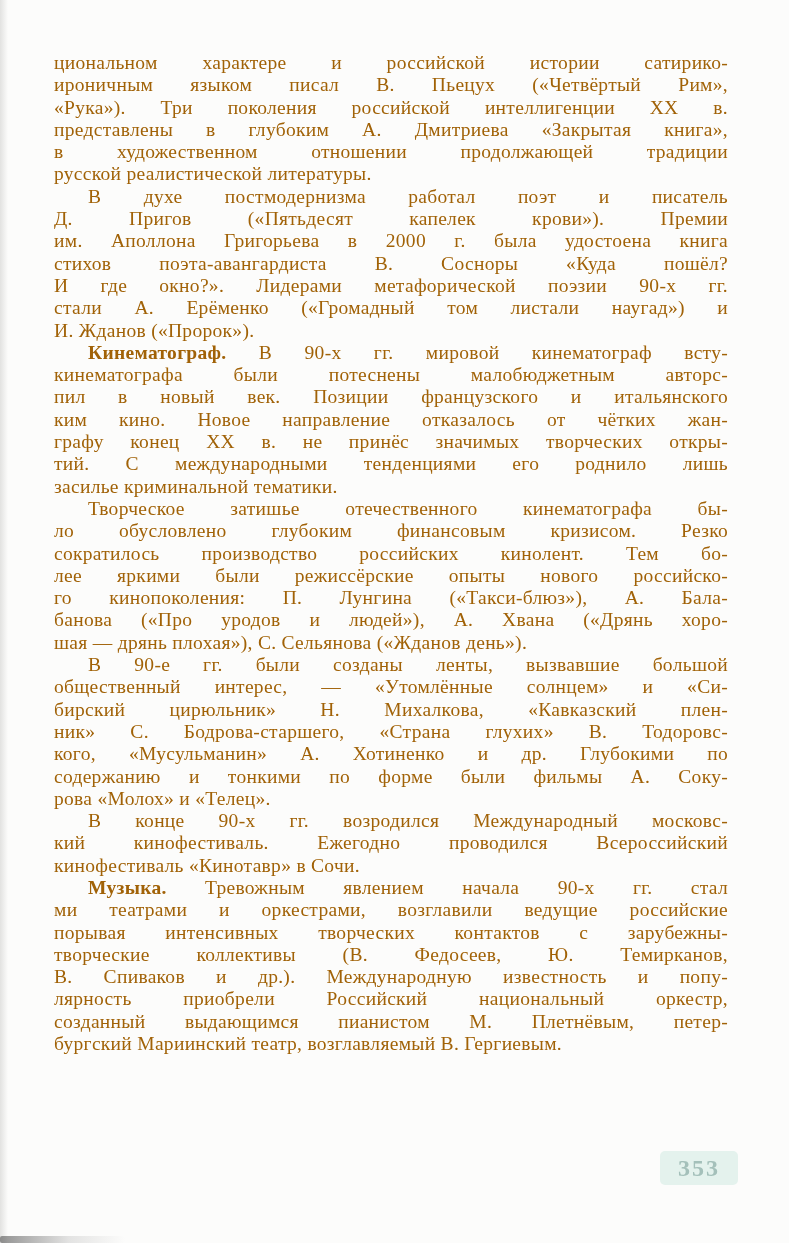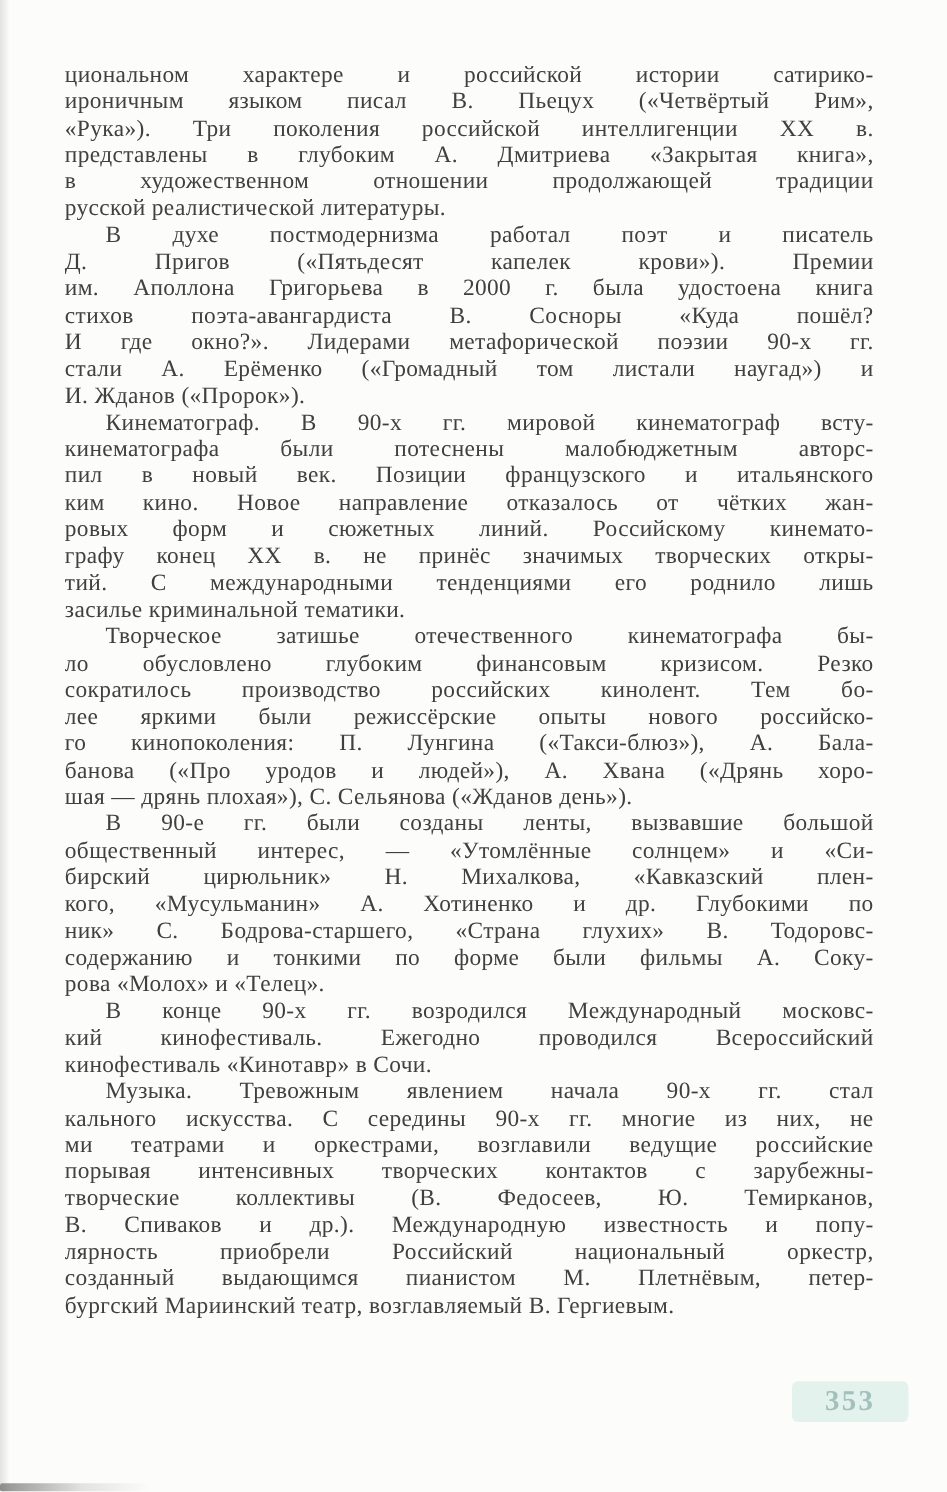--- a/index.html
+++ b/index.html
@@ -35,39 +35,39 @@
     line-height: 22.3px;
     height: 22.3px;
     letter-spacing: 0.3px;
     text-align: justify;
     text-align-last: justify;
     white-space: nowrap;
     overflow: visible;
   }
   .line.last { text-align-last: left; }
   .line.indent { text-indent: 34px; }
-  .line b { font-weight: normal; }
+  .line b { font-weight: bold; }
   .page-number {
     position: absolute; left: 660px; top: 1151px;
-    width: 97px; height: 34px;
+    width: 78px; height: 34px;
     background: #e4f2ed;
     border-radius: 5px;
     font-size: 24px; line-height: 34px;
     text-align: center;
     letter-spacing: 2px;
     color: #a4c0ba;
     font-weight: bold;
   }
 </style>
 </head>
 <body>
 
 <div class="book-page">
   <div class="left-edge-shadow"></div>
-  <div class="text-column" style="color: #404040;">
+  <div class="text-column" style="color: #a16207;">
       <div class="para">
         <div class="line">циональном характере и российской истории сатирико-</div>
         <div class="line">ироничным языком писал В. Пьецух («Четвёртый Рим»,</div>
         <div class="line">«Рука»). Три поколения российской интеллигенции XX в.</div>
         <div class="line">представлены в глубоким А. Дмитриева «Закрытая книга»,</div>
         <div class="line">в художественном отношении продолжающей традиции</div>
         <div class="line last">русской реалистической литературы.</div>
       </div>
       <div class="para">
         <div class="line indent">В духе постмодернизма работал поэт и писатель</div>
@@ -76,51 +76,49 @@
         <div class="line">стихов поэта-авангардиста В. Сосноры «Куда пошёл?</div>
         <div class="line">И где окно?». Лидерами метафорической поэзии 90-х гг.</div>
         <div class="line">стали А. Ерёменко («Громадный том листали наугад») и</div>
         <div class="line last">И. Жданов («Пророк»).</div>
       </div>
       <div class="para">
         <div class="line indent"><b>Кинематограф.</b> В 90-х гг. мировой кинематограф всту-</div>
         <div class="line">кинематографа были потеснены малобюджетным авторс-</div>
         <div class="line">пил в новый век. Позиции французского и итальянского</div>
         <div class="line">ким кино. Новое направление отказалось от чётких жан-</div>
-        <div class="line">ровых форм и сюжетных линий. Российскому кинемато-</div>
         <div class="line">графу конец XX в. не принёс значимых творческих откры-</div>
         <div class="line">тий. С международными тенденциями его роднило лишь</div>
         <div class="line last">засилье криминальной тематики.</div>
       </div>
       <div class="para">
         <div class="line indent">Творческое затишье отечественного кинематографа бы-</div>
         <div class="line">ло обусловлено глубоким финансовым кризисом. Резко</div>
         <div class="line">сократилось производство российских кинолент. Тем бо-</div>
         <div class="line">лее яркими были режиссёрские опыты нового российско-</div>
         <div class="line">го кинопоколения: П. Лунгина («Такси-блюз»), А. Бала-</div>
         <div class="line">банова («Про уродов и людей»), А. Хвана («Дрянь хоро-</div>
         <div class="line last">шая — дрянь плохая»), С. Сельянова («Жданов день»).</div>
       </div>
       <div class="para">
         <div class="line indent">В 90-е гг. были созданы ленты, вызвавшие большой</div>
         <div class="line">общественный интерес, — «Утомлённые солнцем» и «Си-</div>
         <div class="line">бирский цирюльник» Н. Михалкова, «Кавказский плен-</div>
+        <div class="line">ник» С. Бодрова-старшего, «Страна глухих» В. Тодоровс-</div>
         <div class="line">кого, «Мусульманин» А. Хотиненко и др. Глубокими по</div>
-        <div class="line">ник» С. Бодрова-старшего, «Страна глухих» В. Тодоровс-</div>
         <div class="line">содержанию и тонкими по форме были фильмы А. Соку-</div>
         <div class="line last">рова «Молох» и «Телец».</div>
       </div>
       <div class="para">
         <div class="line indent">В конце 90-х гг. возродился Международный московс-</div>
         <div class="line">кий кинофестиваль. Ежегодно проводился Всероссийский</div>
         <div class="line last">кинофестиваль «Кинотавр» в Сочи.</div>
       </div>
       <div class="para">
         <div class="line indent"><b>Музыка.</b> Тревожным явлением начала 90-х гг. стал</div>
-        <div class="line">кального искусства. С середины 90-х гг. многие из них, не</div>
         <div class="line">ми театрами и оркестрами, возглавили ведущие российские</div>
         <div class="line">порывая интенсивных творческих контактов с зарубежны-</div>
         <div class="line">творческие коллективы (В. Федосеев, Ю. Темирканов,</div>
         <div class="line">В. Спиваков и др.). Международную известность и попу-</div>
         <div class="line">лярность приобрели Российский национальный оркестр,</div>
         <div class="line">созданный выдающимся пианистом М. Плетнёвым, петер-</div>
         <div class="line last">бургский Мариинский театр, возглавляемый В. Гергиевым.</div>
       </div>
     </div>
   <div class="page-number" style="color: rgb(164, 192, 186); background: rgb(228, 242, 237);">353</div>

